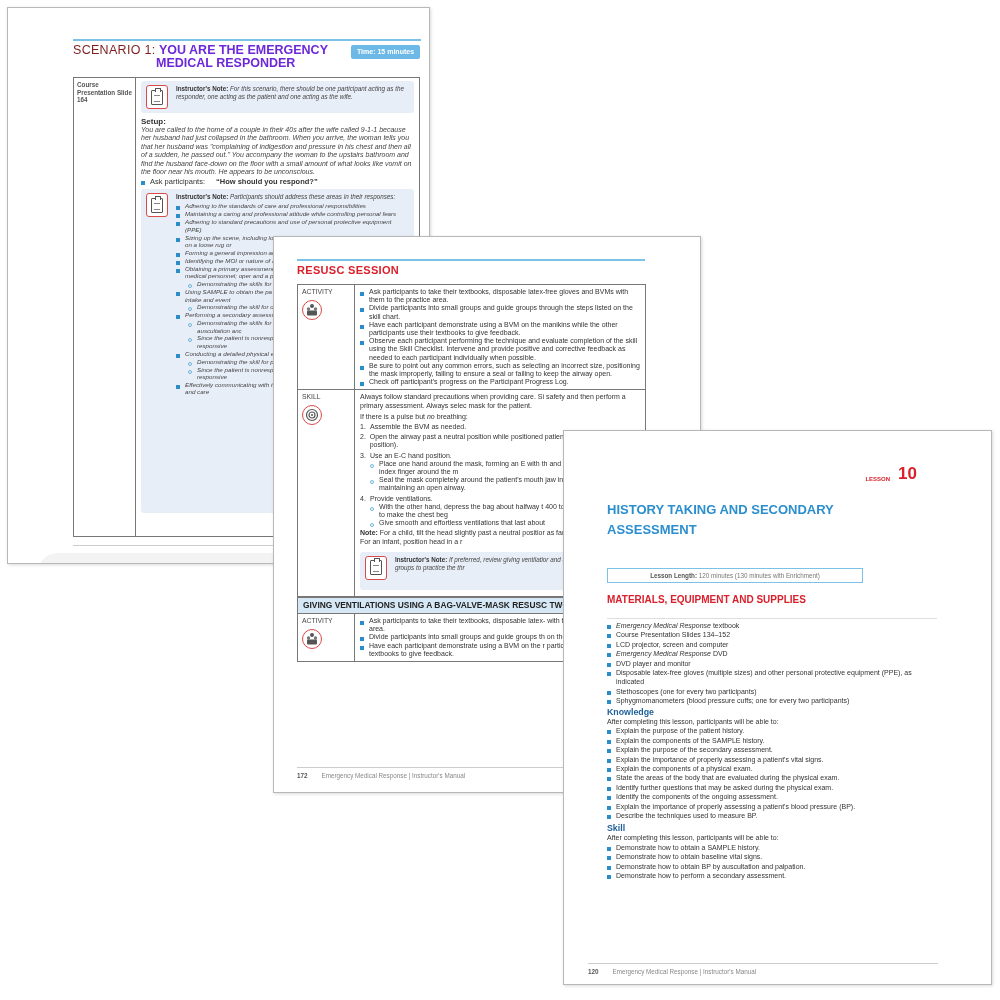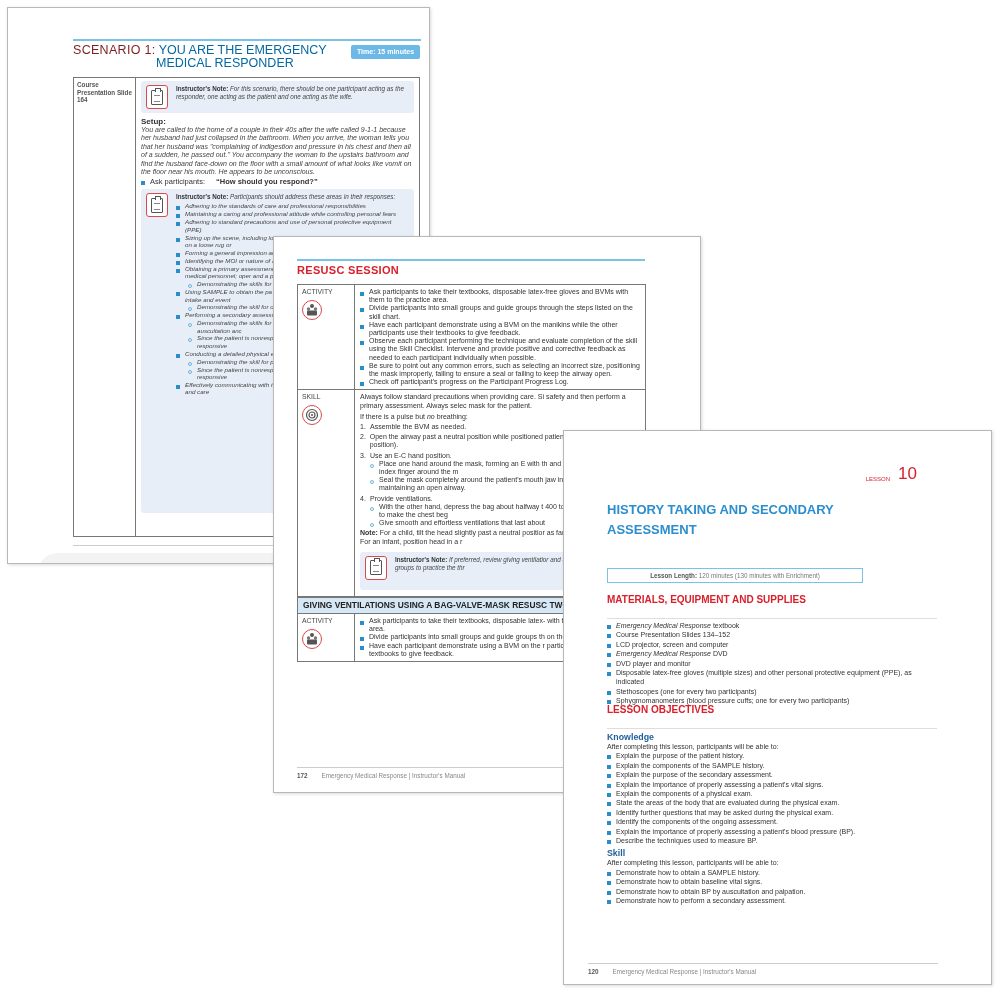--- a/index.html
+++ b/index.html
@@ -9,21 +9,21 @@
 .sub-bullet{display:inline-block;width:4px;height:4px;border:1px solid #6fb6de;border-radius:50%;margin-right:5px;flex:0 0 auto;margin-top:4px}
 .note-icon{width:22px;height:24px;border:1.5px solid #d94a4a;border-radius:3px;display:flex;align-items:center;justify-content:center;background:#fff;flex:0 0 auto}
 .note-icon .clip{width:12px;height:15px;border:1.3px solid #555;border-radius:1px;position:relative}
 .note-icon .clip:before{content:"";position:absolute;top:-3px;left:3px;width:4px;height:3px;border:1px solid #555;border-bottom:none;background:#fff}
 .note-icon .clip:after{content:"";position:absolute;top:4px;left:2px;width:6px;height:5px;border-top:1px solid #888;border-bottom:1px solid #888}
 
 #p1{left:7px;top:7px;width:423px;height:557px}
 #p1 .rule{position:absolute;left:65px;top:31px;width:348px;height:2px;background:#7cc1e6}
 #p1 .title{position:absolute;left:65px;top:36px;font-size:12.5px;line-height:13px;width:280px}
 #p1 .title .lead{color:#7f1d1d;letter-spacing:.3px}
-#p1 .title .red{color:#0369a1;font-weight:normal}
+#p1 .title .red{color:#6d28d9;font-weight:bold}
 #p1 .time{position:absolute;left:343px;top:37px;width:69px;height:14px;background:#6cb8e6;color:#fff;font-size:7px;font-weight:bold;border-radius:2px;text-align:center;line-height:14px}
 #p1 .tbl{position:absolute;left:65px;top:69px;width:347px;height:460px;border:1px solid #777}
 #p1 .leftcol{position:absolute;left:0;top:0;width:62px;height:100%;border-right:1px solid #777;font-size:6.3px;font-weight:bold;color:#555;padding:3px 3px;line-height:7.5px}
 #p1 .main{position:absolute;left:62px;top:0;right:0;padding:3px 5px}
 .notebox{background:#e8eef7;border-radius:3px;padding:4px 5px;display:flex;gap:8px;font-size:6.3px;line-height:8px}
 .notebox b{font-weight:bold;color:#333}
 .notebox i{color:#444}
 #p1 .setup-h{font-size:8px;font-weight:bold;margin-top:4px}
 #p1 .setup-t{font-size:7px;font-style:italic;line-height:8.4px;color:#444}
 #p1 .ask{font-size:7.5px;display:flex;margin-top:1px}
@@ -47,21 +47,21 @@
 #p2 .content{flex:1;padding:3px 5px;font-size:7px;line-height:8.2px;color:#333}
 #p2 .content .li{display:flex}
 #p2 .content .ol{display:flex;margin-top:2px}
 #p2 .content .ol .n{width:10px}
 #p2 .content .sub{display:flex;padding-left:10px}
 #p2 .footer{position:absolute;left:23px;top:535px;font-size:6.3px;color:#888}
 #p2 .footer b{color:#555;margin-right:14px}
 #p2 .foot-rule{position:absolute;left:23px;top:530px;width:300px;height:1px;background:#ccc}
 
 #p3{left:563px;top:430px;width:429px;height:555px}
-#p3 .lesson{position:absolute;right:74px;top:35px;color:#d9202b;font-size:6px;font-weight:normal;display:flex;align-items:flex-end;gap:8px}
+#p3 .lesson{position:absolute;right:74px;top:35px;color:#d9202b;font-size:6px;font-weight:bold;display:flex;align-items:flex-end;gap:8px}
 #p3 .lesson .num{font-size:17px;line-height:16px}
 #p3 .htitle{position:absolute;left:43px;top:69px;font-size:13px;font-weight:bold;color:#2b8ecf;line-height:20px;width:280px}
 #p3 .llen{position:absolute;left:43px;top:137px;width:256px;height:15px;border:1px solid #7cc1e6;font-size:6.3px;text-align:center;line-height:13px;color:#777}
 #p3 .llen b{color:#555}
 #p3 .sec{position:absolute;left:43px;width:330px}
 #p3 .sec-h{color:#d9202b;font-weight:bold;font-size:10px;border-bottom:1px solid #ddd;padding-bottom:13px}
 #p3 .li{display:flex;font-size:7px;line-height:9.4px;color:#333}
 #p3 .sub-h{color:#1e5f9a;font-weight:bold;font-size:8.8px;margin-top:3px}
 #p3 .intro{font-size:7px;line-height:9.4px;color:#333}
 #p3 .footer{position:absolute;left:24px;top:537px;font-size:6.3px;color:#888}
@@ -350,21 +350,20 @@
           <span class="bullet"></span>
           <span>Stethoscopes (one for every two participants)</span>
         </div>
         <div class="li">
           <span class="bullet"></span>
           <span>Sphygmomanometers (blood pressure cuffs; one for every two participants)</span>
         </div>
       </div>
   </div>
   <div class="sec" style="top:273px">
-    <div class="sec-h">LESSON OBJECTIVES</div>
     <div class="sub-h">Knowledge</div>
     <div class="intro">After completing this lesson, participants will be able to:</div>
     <div id="knowledge-list">
         <div class="li">
           <span class="bullet"></span>
           <span>Explain the purpose of the patient history.</span>
         </div>
         <div class="li">
           <span class="bullet"></span>
           <span>Explain the components of the SAMPLE history.</span>

